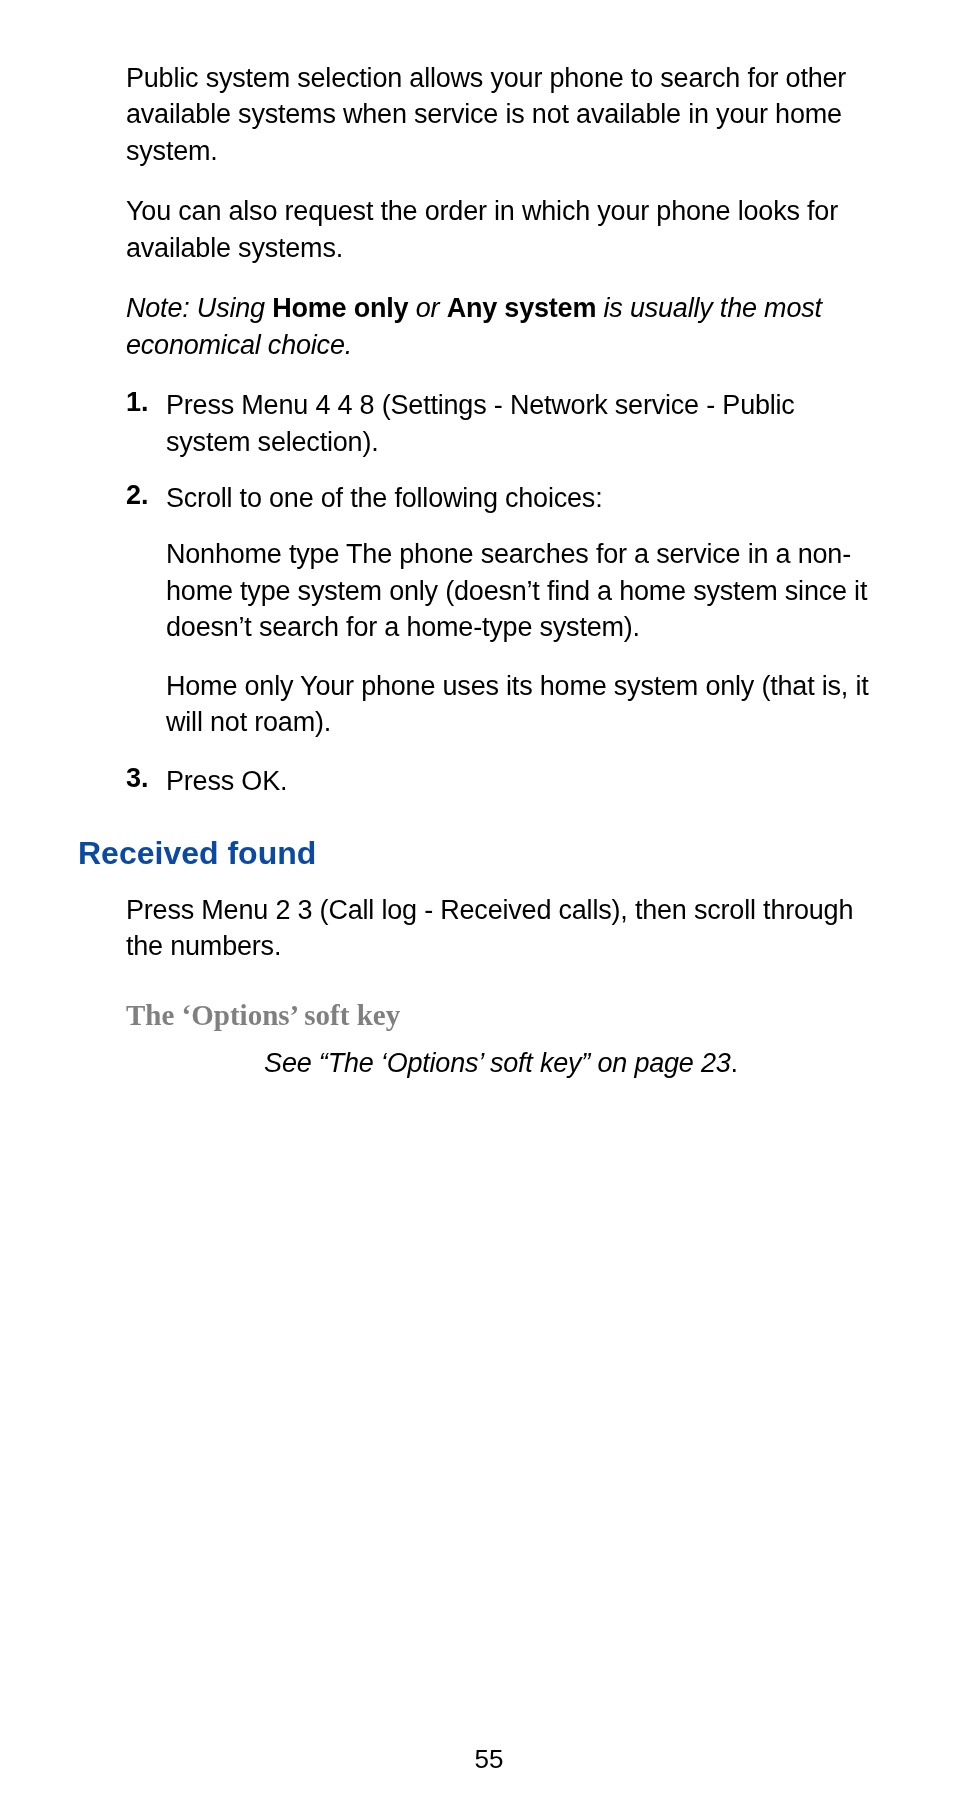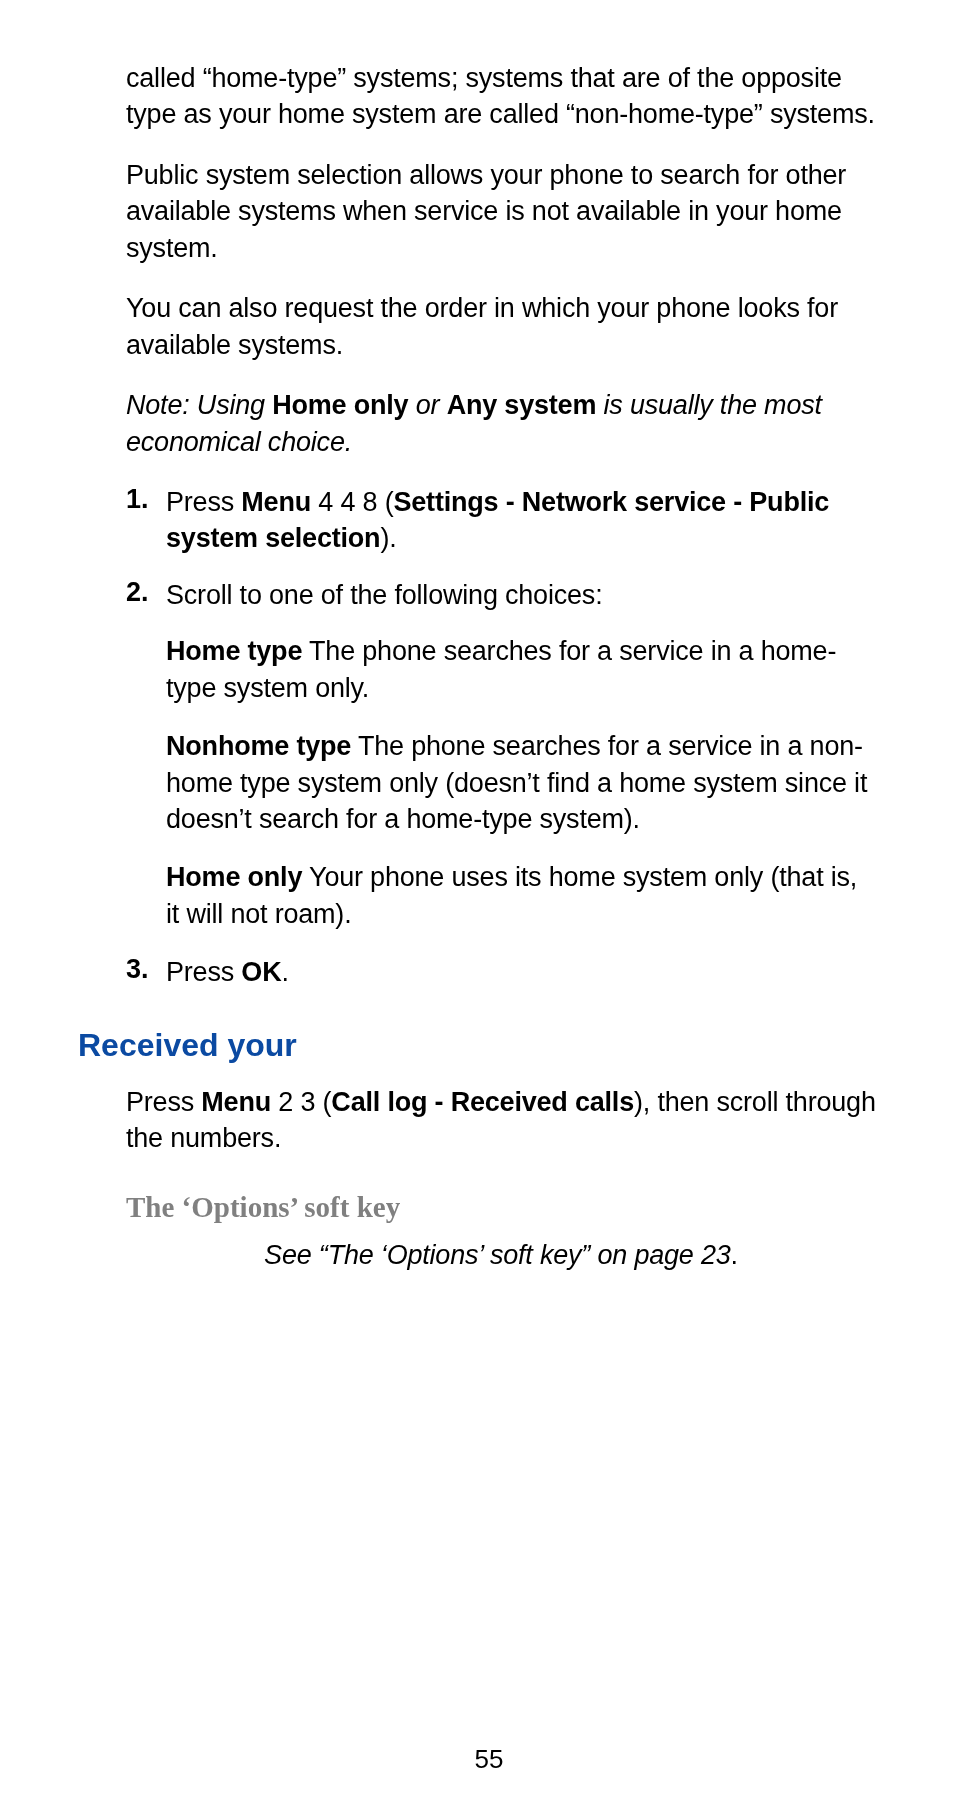--- a/index.html
+++ b/index.html
@@ -30,21 +30,21 @@
     line-height: 1.35;
     margin: 0 0 24px 0;
     font-style: italic;
     letter-spacing: -0.2px;
   }
   .note .bold-up {
     font-style: normal;
     font-weight: 700;
   }
   .bold {
-    font-weight: 700;
+    font-weight: 400;
   }
   ol.num {
     list-style: none;
     padding: 0;
     margin: 0 0 0 0;
   }
   ol.num > li {
     display: flex;
     margin-bottom: 20px;
   }
@@ -105,21 +105,20 @@
   .indent-item {
     margin-left: 40px;
   }
 </style>
 </head>
 <body>
 
 <div class="page">
 
   <div class="body-block">
-    <p class="body">called “home-type” systems; systems that are of the opposite type as your home system are called “non-home-type” systems.</p>
     <p class="body">Public system selection allows your phone to search for other available systems when service is not available in your home system.</p>
     <p class="body">You can also request the order in which your phone looks for available systems.</p>
 
     <p class="note">
       <span>Note: Using </span><span class="bold-up">Home only</span><span> or </span><span class="bold-up">Any system</span><span> is usually the most economical choice.</span>
     </p>
 
     <ol class="num">
       <li>
         <span class="marker">1.</span>
@@ -128,41 +127,38 @@
         </span>
       </li>
       <li>
         <span class="marker">2.</span>
         <span class="li-body">Scroll to one of the following choices:</span>
       </li>
     </ol>
 
     <div class="sub-block">
       <p>
-        <span class="bold">Home type</span><span> The phone searches for a service in a home-type system only.</span>
-      </p>
-      <p>
         <span class="bold">Nonhome type</span><span> The phone searches for a service in a non-home type system only (doesn’t find a home system since it doesn’t search for a home-type system).</span>
       </p>
       <p>
         <span class="bold">Home only</span><span> Your phone uses its home system only (that is, it will not roam).</span>
       </p>
     </div>
 
     <ol class="num">
       <li>
         <span class="marker">3.</span>
         <span class="li-body">
           <span>Press </span><span class="bold">OK</span><span>.</span>
         </span>
       </li>
     </ol>
   </div>
 
-  <h2 class="section">Received your</h2>
+  <h2 class="section">Received found</h2>
 
   <div class="body-block">
 
     <p class="body indent-item">
       <span>Press </span><span class="bold">Menu</span><span> 2 3 (</span><span class="bold">Call log - Received calls</span><span>), then scroll through the numbers.</span>
     </p>
 
   </div>
 
   <h3 class="subsection">The ‘Options’ soft key</h3>

